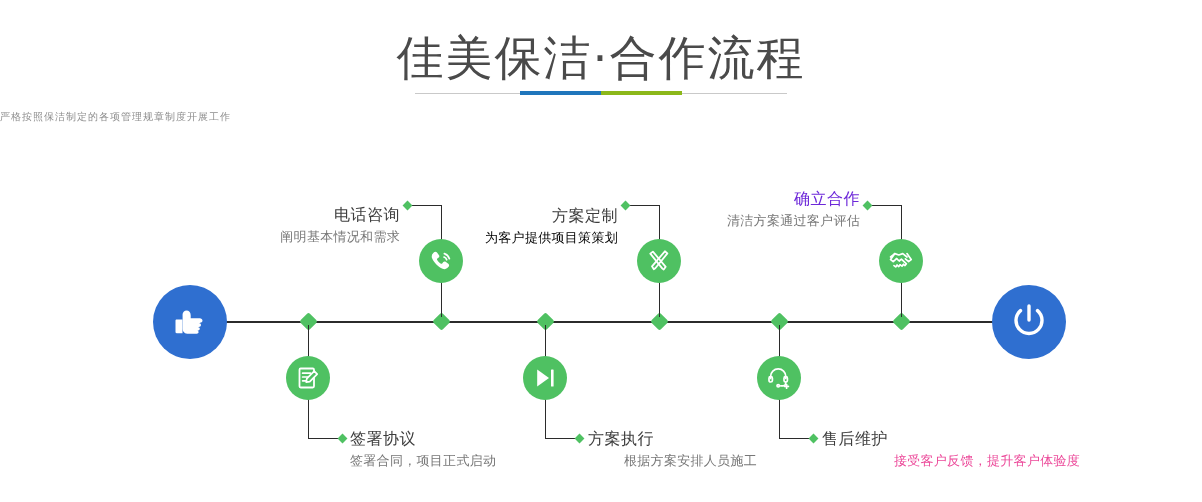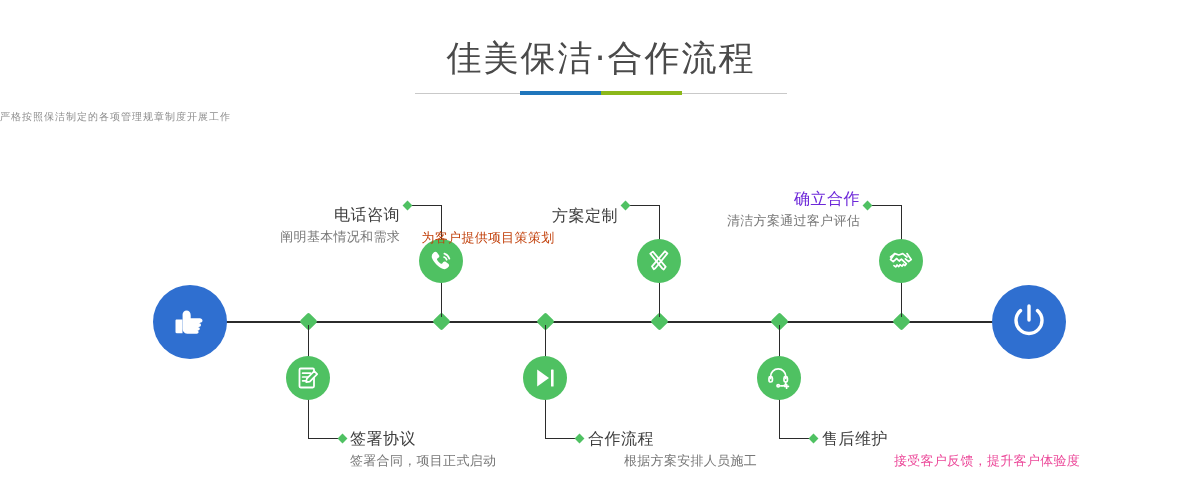--- a/index.html
+++ b/index.html
@@ -26,21 +26,21 @@
     top: 0;
     width: 1202px;
     height: 150px;
   }
   #page-title {
     position: absolute;
     left: 0;
     top: 36px;
     width: 1202px;
     text-align: center;
-    font-size: 35px;
+    font-size: 47px;
     line-height: 44px;
     letter-spacing: 2px;
     color: #4a4a4a;
     font-weight: normal;
     white-space: nowrap;
   }
   #title-rule {
     position: absolute;
     left: 415px;
     top: 93px;
@@ -249,41 +249,41 @@
           </g>
           <g stroke="#ffffff" stroke-width="1.8" stroke-linejoin="round" fill="none">
             <path d="M21.4 5.4l-2.5-2.1-12.9 15.1 1.8 2.9 1.5-1.0z"></path>
           </g>
         </svg>
       </span>
     </div>
 
     <div class="step-label label-top" style="left:358px; top:205px; width:260px;">
       <div class="step-title" style="color: rgb(61, 61, 61);">方案定制</div>
-      <div class="step-desc" style="color: #c2410c; text-align: center;">为客户提供项目策策划</div>
+      <div class="step-desc" style="color: #000000;">为客户提供项目策策划</div>
     </div>
   </div>
 
   <div>
     <div class="diamond" style="left: 539px; top: 315px; background: rgb(79, 193, 98);"></div>
     <div class="stem" style="left: 545px; top: 325px; height: 113px; background: rgb(43, 43, 43);"></div>
     <div class="elbow-h" style="left: 545px; top: 438px; width: 34px; background: rgb(43, 43, 43);"></div>
     <div class="tip-dot" style="left: 576px; top: 435px; background: rgb(79, 193, 98);"></div>
 
     <div class="node-icon" style="left: 523px; top: 356px; background: rgb(79, 193, 98);">
       <span>
         <svg width="26" height="26" viewBox="0 0 26 26">
           <path d="M5.2 4.4L17.0 13.0 5.2 21.6z" fill="#ffffff"></path>
           <rect x="19.0" y="4.4" width="2.6" height="17.2" rx="0.6" fill="#ffffff"></rect>
         </svg>
       </span>
     </div>
 
     <div class="step-label label-bottom" style="left:588px; top:428px; width:300px;">
-      <div class="step-title" style="color: rgb(61, 61, 61);">合作流程</div>
+      <div class="step-title" style="color: rgb(61, 61, 61);">方案执行</div>
       <div class="step-desc" style="color: rgb(119, 119, 119); margin-left: 36px;">根据方案安排人员施工</div>
     </div>
   </div>
 
   <div>
     <div class="diamond" style="left: 895px; top: 315px; background: rgb(79, 193, 98);"></div>
     <div class="stem" style="left: 901px; top: 205px; height: 112px; background: rgb(43, 43, 43);"></div>
     <div class="elbow-h" style="left: 868px; top: 205px; width: 34px; background: rgb(43, 43, 43);"></div>
     <div class="tip-dot" style="left: 864px; top: 202px; background: rgb(79, 193, 98);"></div>
 

